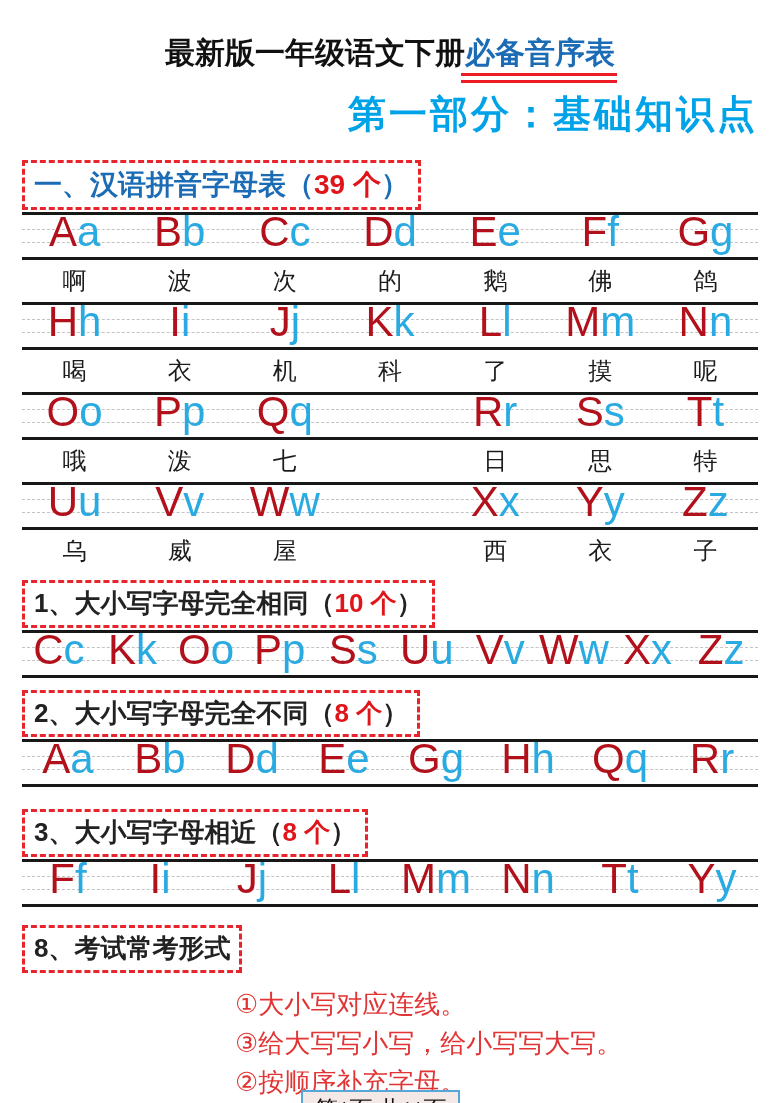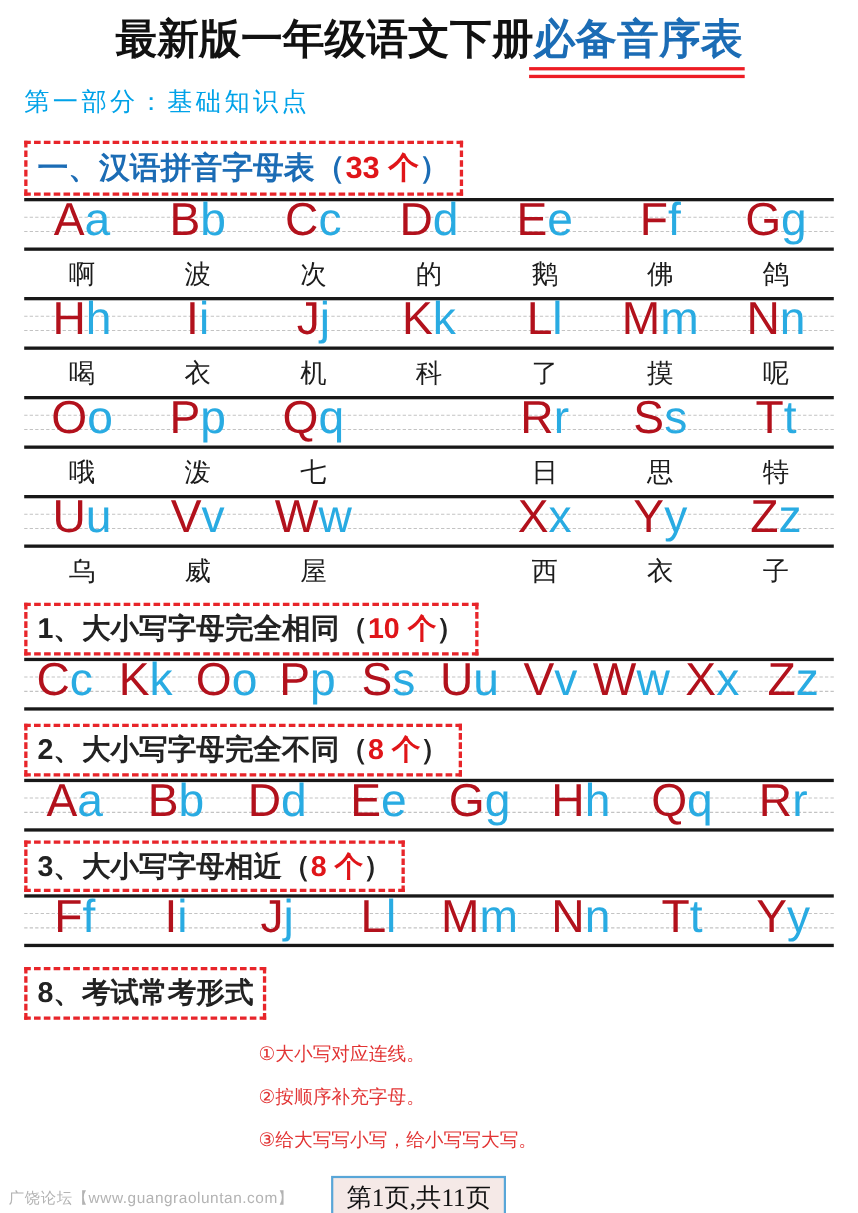--- a/index.html
+++ b/index.html
@@ -15,28 +15,28 @@
     --pagebox-bg:#f5e9e7;
     --footer-gray:#b3b3b3;
   }
   *{margin:0;padding:0;box-sizing:border-box;}
   html,body{background:#fff;}
   body{width:780px;height:1103px;overflow:hidden;font-family:"Liberation Sans","DejaVu Sans",sans-serif;}
   .page{position:relative;width:780px;height:1103px;background:#fff;}
   .content{padding:0 22px;}
 
   
-  .title{margin-top:15px;text-align:center;font-size:38px;font-weight:700;color:#111;line-height:1.15;}
+  .title{margin-top:36px;text-align:center;font-size:30px;font-weight:700;color:#111;line-height:1.15;}
   .title-highlight{color:var(--heading-blue);position:relative;display:inline-block;}
   .title-highlight::before,.title-highlight::after{
     content:"";position:absolute;left:-4px;right:-2px;height:3px;background:#ed1c24;}
   .title-highlight::before{bottom:-5px;}
   .title-highlight::after{bottom:-12px;}
 
-  .subtitle{margin-top:18px;text-align:left;font-size:23px;font-weight:400;
+  .subtitle{margin-top:18px;text-align:right;font-size:38px;font-weight:700;
     color:var(--subtitle-blue);letter-spacing:3px;}
 
   
   .dashed-box{display:inline-block;border:3px dashed var(--accent-red);
     padding:4px 9px;font-size:26px;font-weight:700;color:#222;line-height:1.3;background:#fff;}
   .alpha-head{margin-top:20px;font-size:28px;color:var(--heading-blue);}
   .head-blue{color:var(--heading-blue);margin-top:28px;}
   .head-black{color:#222;}
   .head-red{color:#e01519;}
 
@@ -51,44 +51,44 @@
   .up{color:var(--letter-red);font-weight:400;}
   .low{color:var(--letter-blue);font-weight:400;}
 
   .reading-row{height:42px;display:flex;align-items:center;}
   .reading-cell{flex:1;text-align:center;font-size:24px;color:#1c1c1c;}
 
   .alphabet-table{margin-top:2px;}
 
   .sec-head-1{margin-top:8px;}
   .sec-head-2{margin-top:12px;text-align:center;}
-  .sec-head-3{margin-top:8px;}
+  .sec-head-3{margin-top:22px;}
   .sec-head-4{margin-top:18px;}
   .sec-letters{margin-top:2px;}
 
   .exam-items{margin:12px 0 0 213px;}
-  .exam-item{font-size:17px;line-height:39px;color:var(--item-red);}
+  .exam-item{font-size:26px;line-height:39px;color:var(--item-red);}
 
   
   .footer-site{position:absolute;left:8px;top:1066px;font-size:14px;color:var(--footer-gray);letter-spacing:0.5px;}
   .footer-pagebox{position:absolute;left:301px;top:1054px;border:2px solid var(--pagebox-border);
     background:var(--pagebox-bg);padding:2px 12px 4px;font-size:23px;color:#111;
     font-family:"Liberation Serif","DejaVu Serif",serif;}
 </style>
 </head>
 <body>
 
 <div class="page">
   <div class="content">
 
     <h1 class="title"><span>最新版一年级语文下册</span><span class="title-highlight">必备音序表</span></h1>
 
     <h2 class="subtitle">第一部分：基础知识点</h2>
 
-    <div class="dashed-box alpha-head"><span class="head-blue">一、汉语拼音字母表（</span><span class="head-red">33 个</span><span class="head-blue">）</span></div>
+    <div class="dashed-box alpha-head"><span class="head-blue">一、汉语拼音字母表（</span><span class="head-red">39 个</span><span class="head-blue">）</span></div>
 
     <div class="alphabet-table">
         <div class="guide-row">
           <i class="guide-line gl-1"></i>
           <i class="guide-line gl-2"></i>
           <span class="guide-cell">
             <span class="pair"><span class="up">A</span><span class="low">a</span></span>
           </span>
           <span class="guide-cell">
             <span class="pair"><span class="up">B</span><span class="low">b</span></span>
@@ -311,21 +311,21 @@
         </span>
         <span class="guide-cell">
           <span class="pair"><span class="up">Y</span><span class="low">y</span></span>
         </span>
       </div>
 
     <div class="dashed-box sec-head-4"><span class="head-black">8、考试常考形式</span></div>
 
     <div class="exam-items">
         <div class="exam-item">①大小写对应连线。</div>
+        <div class="exam-item">③给大写写小写，给小写写大写。</div>
         <div class="exam-item">②按顺序补充字母。</div>
-        <div class="exam-item">③给大写写小写，给小写写大写。</div>
       </div>
 
   </div>
 
   <span class="footer-site">广饶论坛【www.guangraoluntan.com】</span>
   <span class="footer-pagebox">第1页,共11页</span>
 </div>
 
 </body></html>

